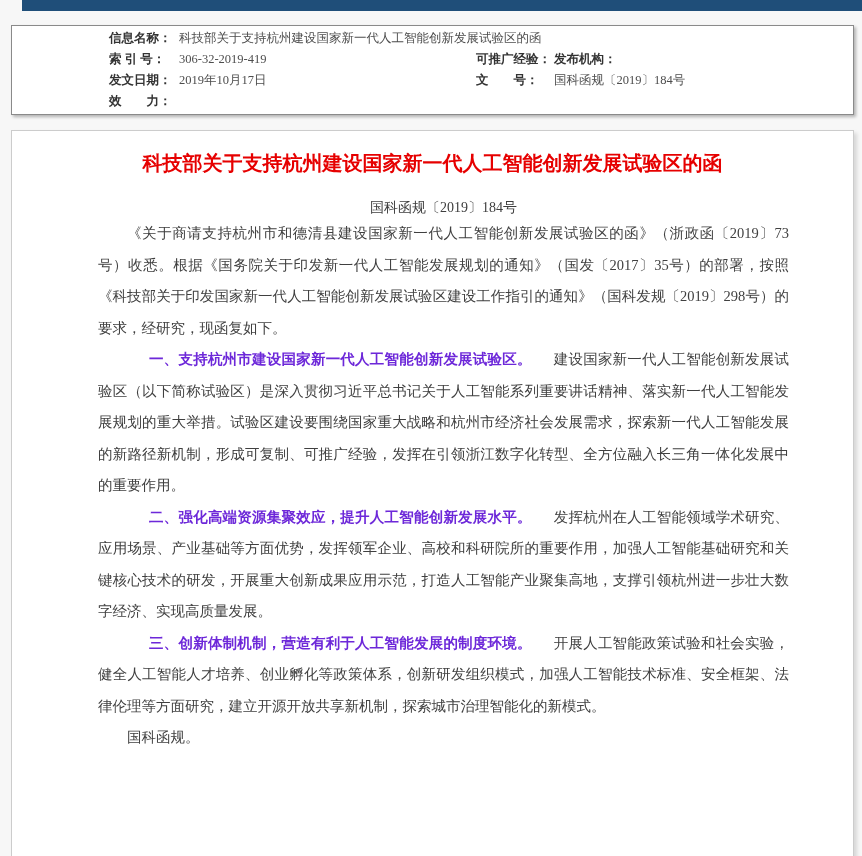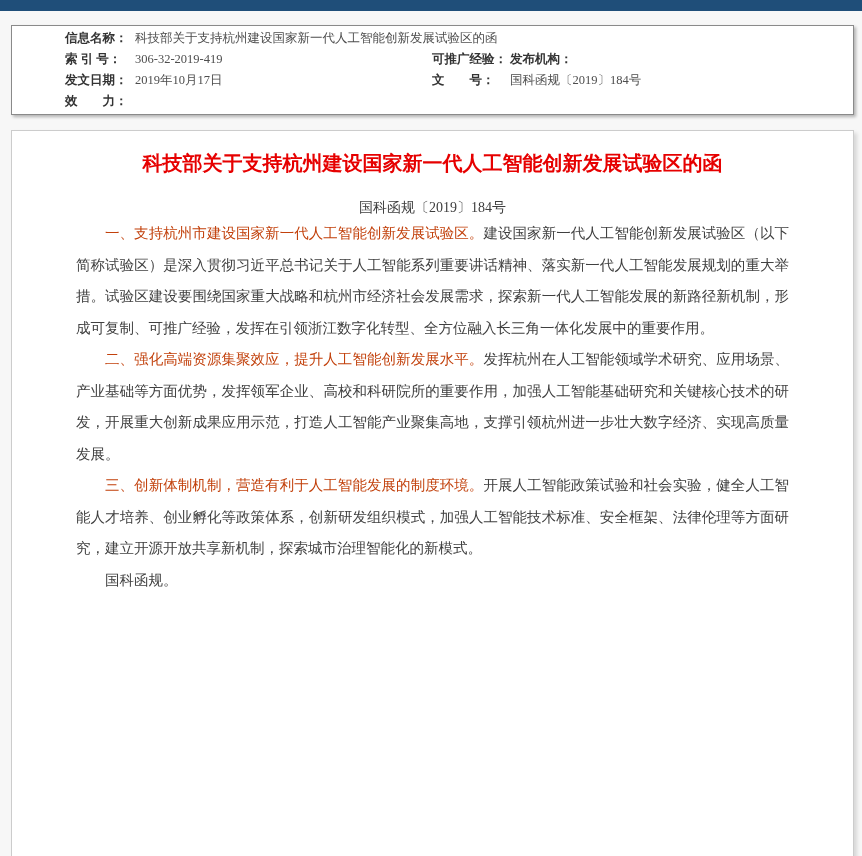--- a/index.html
+++ b/index.html
@@ -1,15 +1,15 @@
 <!DOCTYPE html>
 <html><head>
 <meta charset="utf-8">
 <style>
-  * { box-sizing: border-box; }
+  * { box-sizing: border-box; margin-left: 22px; }
   html, body {
     margin: 0; padding: 0;
     width: 862px; height: 856px;
     overflow: hidden;
     background: #f7f7f7;
     font-family: "Liberation Serif", serif;
   }
   .topbar {
     width: 100%; height: 11px;
     background: #1f4e79;
@@ -56,21 +56,21 @@
     color: #3d3d3d;
   }
   .doc-body {
     font-size: 14.5px;
     line-height: 31.5px;
     color: #404040;
   }
   .doc-body p { margin: 0; }
   .salutation { text-indent: 0; }
   .para { text-indent: 2em; text-align: justify; }
-  .para strong { font-weight: normal; color: #c2410c; }
+  .para strong { font-weight: bold; color: #6d28d9; }
   .closing { text-indent: 2em; }
 </style>
 </head>
 <body>
 
 <div class="topbar"></div>
 
 <div class="meta-card">
   <div class="meta-grid">
     <span class="lbl">信息名称：</span>
@@ -90,20 +90,21 @@
     <span class="val"></span>
   </div>
 </div>
 
 <div class="doc-card">
   <h1 class="doc-title">科技部关于支持杭州建设国家新一代人工智能创新发展试验区的函</h1>
   <div class="doc-number">国科函规〔2019〕184号</div>
 
   <div class="doc-body">
 
+    <p class="para">《关于商请支持杭州市和德清县建设国家新一代人工智能创新发展试验区的函》（浙政函〔2019〕73号）收悉。根据《国务院关于印发新一代人工智能发展规划的通知》（国发〔2017〕35号）的部署，按照《科技部关于印发国家新一代人工智能创新发展试验区建设工作指引的通知》（国科发规〔2019〕298号）的要求，经研究，现函复如下。</p>
 
     <p class="para"><strong>一、支持杭州市建设国家新一代人工智能创新发展试验区。</strong><span>建设国家新一代人工智能创新发展试验区（以下简称试验区）是深入贯彻习近平总书记关于人工智能系列重要讲话精神、落实新一代人工智能发展规划的重大举措。试验区建设要围绕国家重大战略和杭州市经济社会发展需求，探索新一代人工智能发展的新路径新机制，形成可复制、可推广经验，发挥在引领浙江数字化转型、全方位融入长三角一体化发展中的重要作用。</span></p>
 
     <p class="para"><strong>二、强化高端资源集聚效应，提升人工智能创新发展水平。</strong><span>发挥杭州在人工智能领域学术研究、应用场景、产业基础等方面优势，发挥领军企业、高校和科研院所的重要作用，加强人工智能基础研究和关键核心技术的研发，开展重大创新成果应用示范，打造人工智能产业聚集高地，支撑引领杭州进一步壮大数字经济、实现高质量发展。</span></p>
 
     <p class="para"><strong>三、创新体制机制，营造有利于人工智能发展的制度环境。</strong><span>开展人工智能政策试验和社会实验，健全人工智能人才培养、创业孵化等政策体系，创新研发组织模式，加强人工智能技术标准、安全框架、法律伦理等方面研究，建立开源开放共享新机制，探索城市治理智能化的新模式。</span></p>
 
 
     <p class="closing">国科函规。</p>
 

